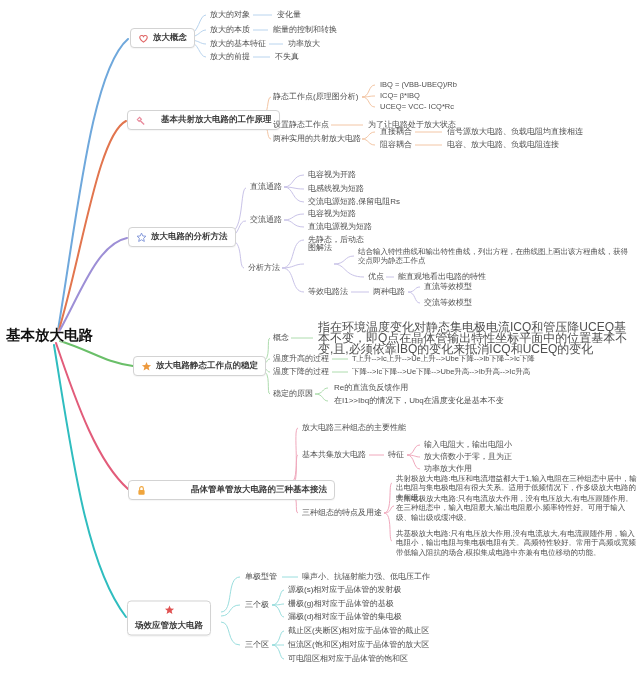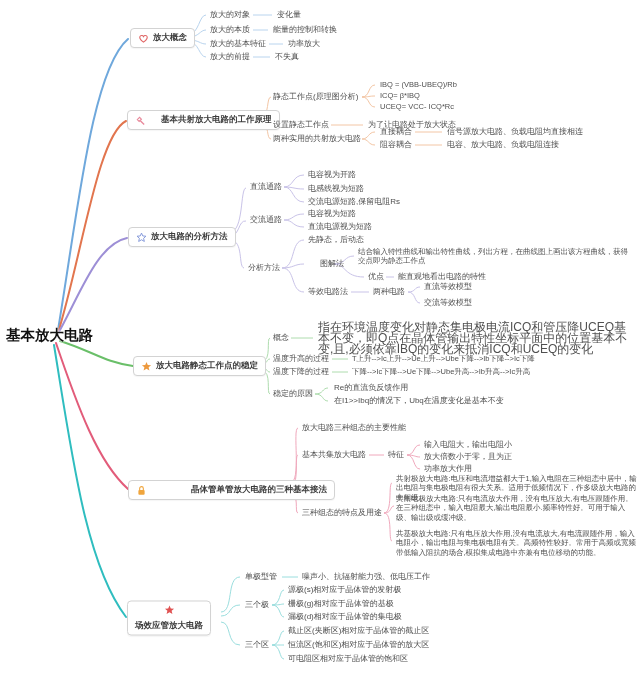--- a/index.html
+++ b/index.html
@@ -159,21 +159,21 @@
   </div>
   <div class="n" style="left:250px;top:187px;">直流通路</div>
   <div class="n" style="left:308px;top:175px;">电容视为开路</div>
   <div class="n" style="left:308px;top:189px;">电感线视为短路</div>
   <div class="n" style="left:308px;top:202px;">交流电源短路,保留电阻Rs</div>
   <div class="n" style="left:250px;top:220px;">交流通路</div>
   <div class="n" style="left:308px;top:214px;">电容视为短路</div>
   <div class="n" style="left:308px;top:227px;">直流电源视为短路</div>
   <div class="n" style="left:248px;top:268px;">分析方法</div>
   <div class="n" style="left:308px;top:240px;">先静态，后动态</div>
-  <div class="n" style="left:308px;top:264px;margin-left:12px;">图解法</div>
+  <div class="n" style="left:308px;top:248px;">图解法</div>
   <div class="blk" style="left:358px;top:247px;width:274px;">结合输入特性曲线和输出特性曲线，列出方程，在曲线图上画出该方程曲线，获得交点即为静态工作点</div>
   <div class="n" style="left:368px;top:277px;">优点</div>
   <div class="n" style="left:398px;top:277px;">能直观地看出电路的特性</div>
   <div class="n" style="left:308px;top:292px;">等效电路法</div>
   <div class="n" style="left:373px;top:292px;">两种电路</div>
   <div class="n" style="left:424px;top:287px;">直流等效模型</div>
   <div class="n" style="left:424px;top:303px;">交流等效模型</div>
 
   <div class="box" style="left:133px;top:366px;">
     <svg width="11" height="11" viewBox="0 0 12 12">

